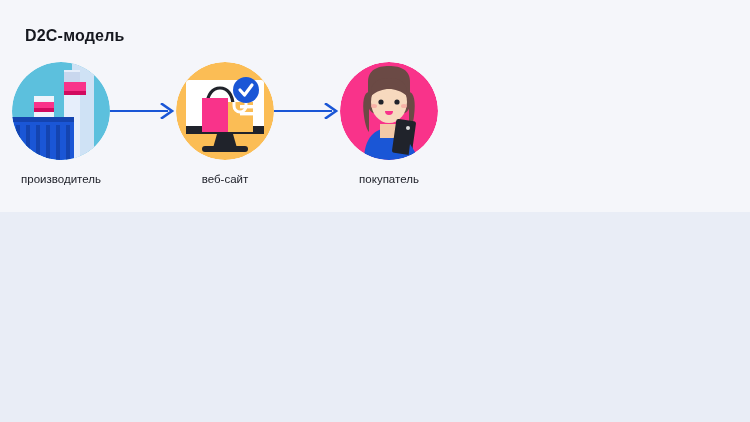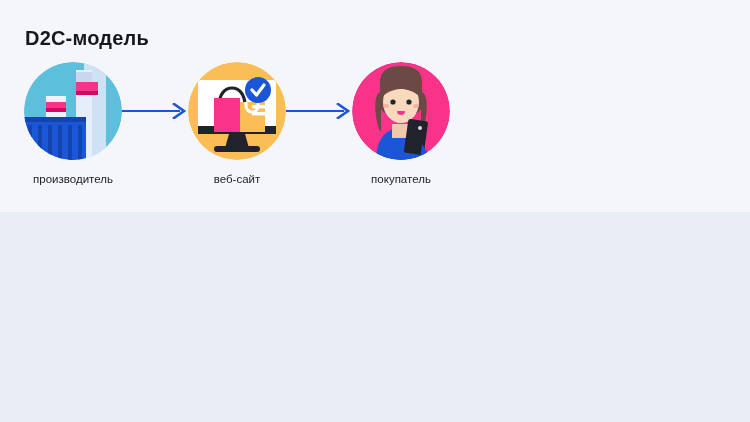--- a/index.html
+++ b/index.html
@@ -37,33 +37,33 @@
   .section {
     position: absolute;
     left: 0;
     width: 750px;
   }
   .section-d2c { top: 0; height: 212px; }
   .section-b2b { top: 212px; height: 210px; }
 
   .section-title {
     position: absolute;
-    font-size: 20px;
+    font-size: 16px;
     font-weight: bold;
     color: #16181f;
     letter-spacing: 0.2px;
     white-space: nowrap;
   }
   .title-d2c { left: 25px; top: 27px; }
 
   .flow {
     position: absolute;
     display: flex;
     align-items: flex-start;
-    justify-content: flex-end;
+    justify-content: center;
   }
   .flow-d2c {
     left: 0;
     top: 62px;
     width: 450px;
   }
 
   .node {
     display: flex;
     flex-direction: column;

